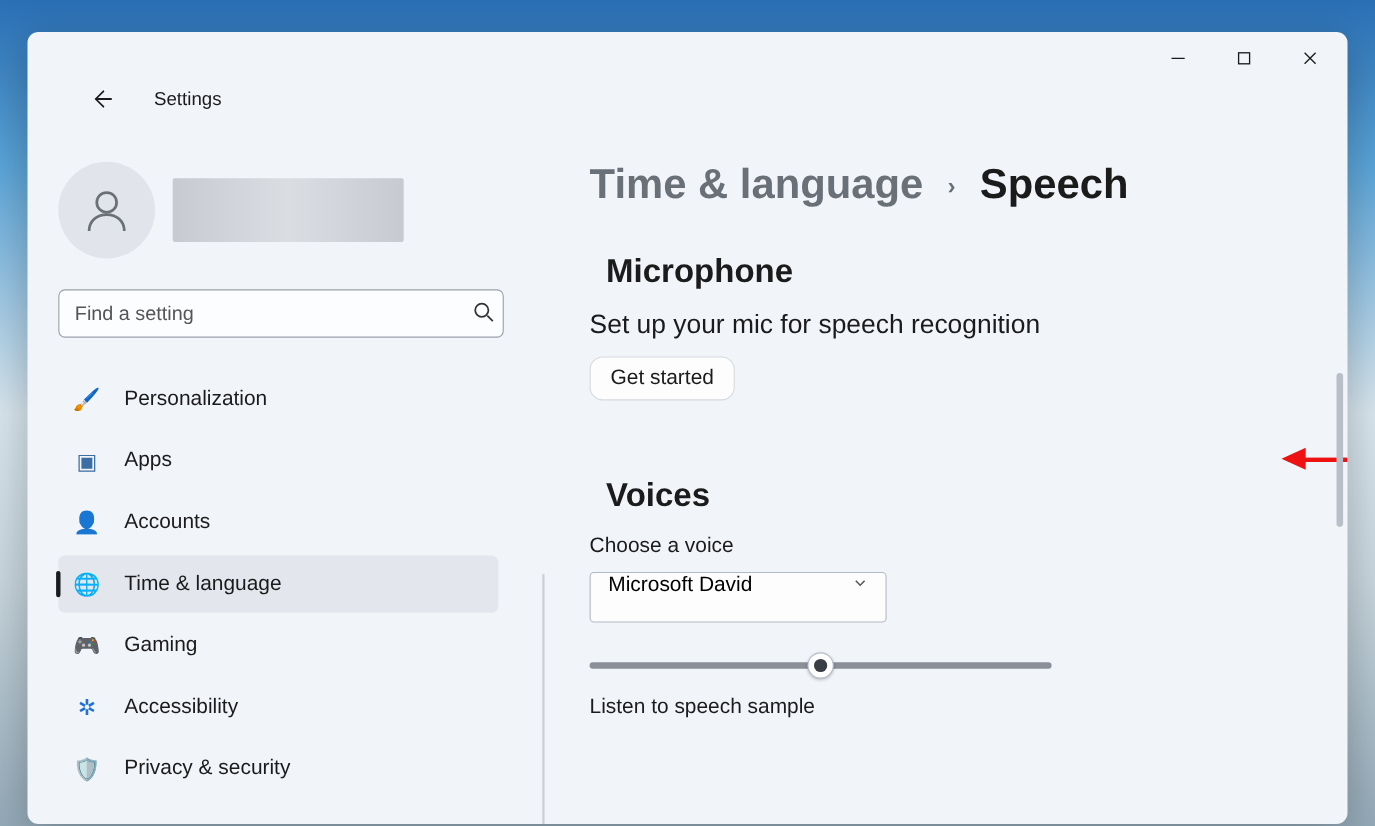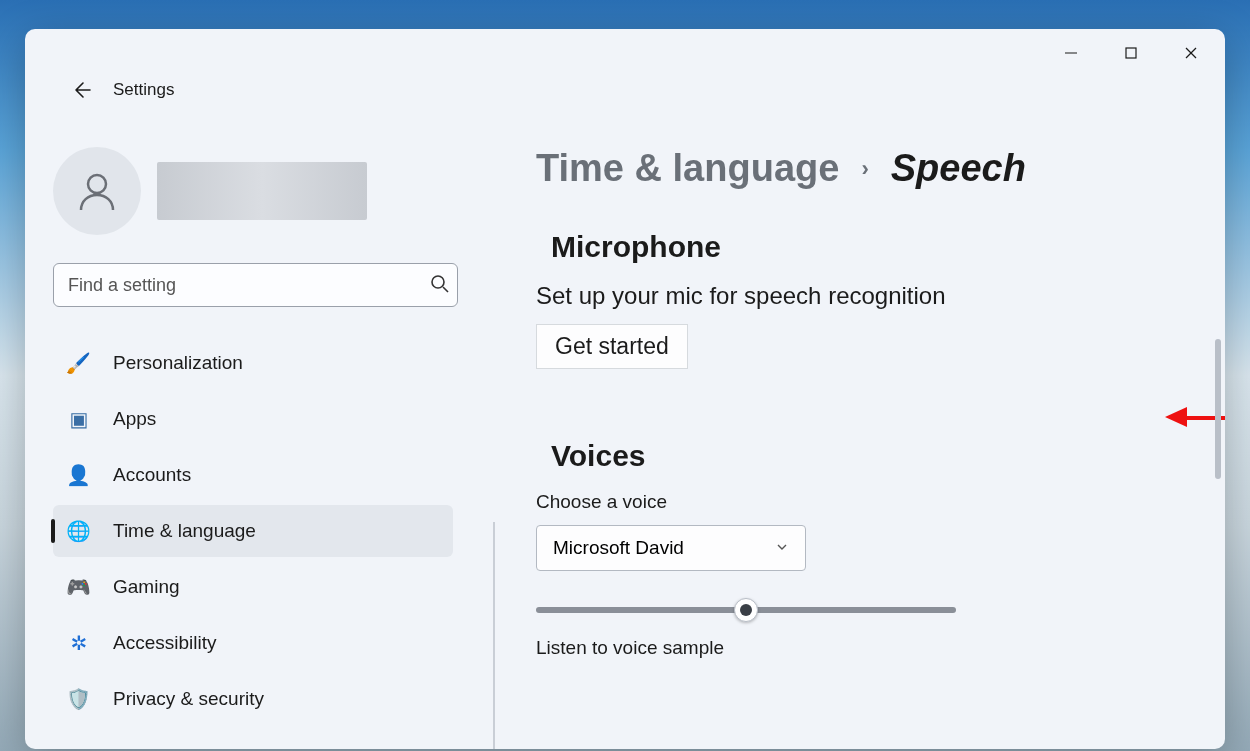--- a/index.html
+++ b/index.html
@@ -13,21 +13,21 @@
     background: #f1f4f9; border-radius: 10px; overflow: hidden;
     box-shadow: 0 10px 40px rgba(0,0,0,0.25);
     display: flex; flex-direction: column;
   }
   .titlebar {
     height: 48px; display: flex; align-items: center; justify-content: flex-end;
     padding-right: 4px;
   }
   .winbtn { width: 60px; height: 48px; display:flex; align-items:center; justify-content:center; color:#1b1b1b; cursor:pointer; }
   .winbtn svg { stroke: #1b1b1b; }
-  .header-row { position:absolute; left:40px; top:45px; display:flex; align-items:center; gap:16px; }
+  .header-row { position:absolute; left:51px; top:45px; display:flex; align-items:center; gap:32px; }
   .back-btn { width:32px; height:32px; display:flex; align-items:center; justify-content:center; cursor:pointer; }
   .app-title { font-size:17px; color:#1b1b1b; }
   .content { flex:1; display:flex; }
   .sidebar { width: 475px; padding: 70px 24px 0 28px; position:relative; }
   .profile { display:flex; align-items:center; gap:16px; margin-bottom: 28px; }
   .avatar { width:88px; height:88px; border-radius:50%; background:#e1e5eb; display:flex; align-items:center; justify-content:center; }
   .avatar svg { stroke:#6b6f76; }
   .name-block { width:210px; height:58px; background:linear-gradient(90deg,#c7cbd1,#dadde2,#c7cbd1); border-radius:2px; }
   .search-wrap { position:relative; margin-bottom: 30px; }
   .search {
@@ -48,32 +48,32 @@
     content:""; position:absolute; left:-2px; top:14px; width:4px; height:24px;
     background:#1b1b1b; border-radius:2px;
   }
   .divider {
     position:absolute; left:468px; top:445px; width:2px; height:290px; background:#c9ced6;
   }
   .main { flex:1; padding: 70px 40px 0 36px; overflow:hidden; position:relative; }
   .breadcrumb { display:flex; align-items:center; gap:22px; font-size:38px; font-weight:600; margin-bottom:40px; }
   .bc-parent { color:#6a7078; font-weight:600; cursor:pointer; }
   .bc-chev { color:#6a7078; font-size:22px; }
-  .bc-current { color:#1b1b1b;font-style:italic; }
+  .bc-current { color:#1b1b1b; }
   h2.section { font-size:30px; font-weight:600; color:#1b1b1b; margin-bottom:18px;margin-left:15px; }
   .desc { font-size:24px; color:#1b1b1b; margin-bottom:14px; }
   .btn {
     display:inline-block; padding:8px 18px; background:#fdfdfe; border:1px solid #d6dade;
-    border-radius:0; font-size:23px; color:#1b1b1b; cursor:pointer;
+    border-radius:12px; font-size:19px; color:#1b1b1b; cursor:pointer;
   }
   .voices-block { margin-top:70px; }
   .label { font-size:19px; color:#1b1b1b; margin-bottom:12px; }
   .select {
     width:270px; height:46px; border:1px solid #b3b9c2; border-radius:4px;
-    background:#fdfdfe; display:flex; align-items:center; justify-content:space-between;
+    background:#fdfdfe; display:flex; justify-content:space-between;
     padding:0 16px; font-size:19px; cursor:pointer; margin-bottom:36px;
   }
   .slider-track {
     width:420px; height:6px; background:#8a8f98; border-radius:3px; position:relative; margin:18px 0 24px;
   }
   .slider-thumb {
     position:absolute; top:50%; transform:translate(-50%,-50%);
     width:24px; height:24px; border-radius:50%; background:#fff;
     border:1px solid #b8bec7; box-shadow:0 1px 3px rgba(0,0,0,0.25);
     display:flex; align-items:center; justify-content:center;
@@ -205,20 +205,20 @@
           <span>Microsoft David</span>
           <span>
             <svg width="14" height="14" viewBox="0 0 14 14">
                 <path d="M3 5l4 4 4-4" fill="none" stroke="#555" stroke-width="1.4"></path>
               </svg>
           </span>
         </div>
         <div class="slider-track">
           <div class="slider-thumb" style="left:50%"></div>
         </div>
-        <div class="label">Listen to voice sample</div>
+        <div class="label">Listen to speech sample</div>
       </div>
     </div>
 
   </div>
 
   <div class="scroll-indicator"></div>
 </div>
 
 </body></html>

